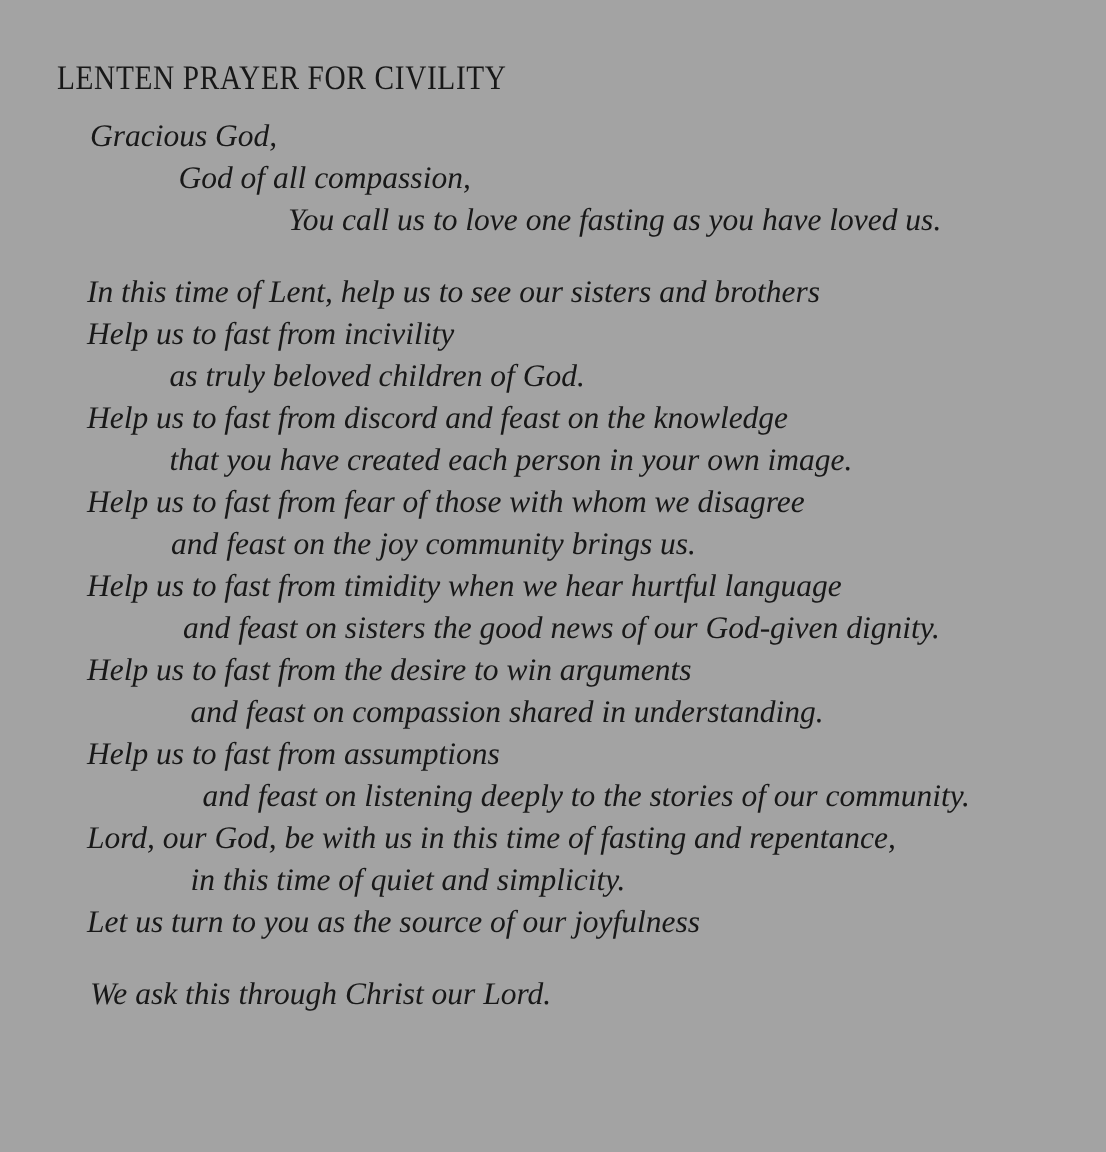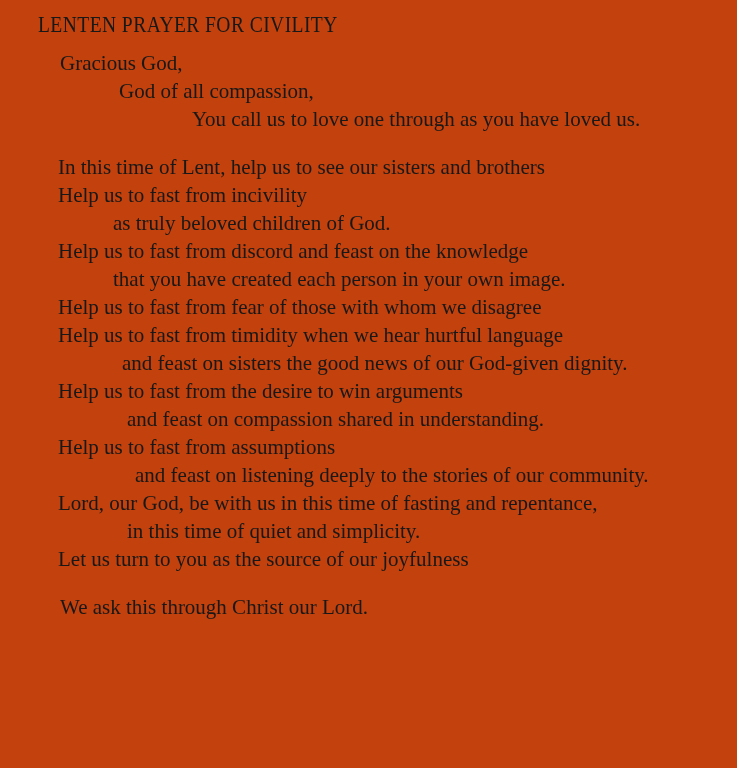--- a/index.html
+++ b/index.html
@@ -4,68 +4,69 @@
 <style>
   html, body {
     margin: 0;
     padding: 0;
     background: #ffffff;
   }
   .page {
     position: relative;
     width: 737px;
     height: 768px;
-    background: #c2410c;
+    background: #a3a3a3;
     color: #181818;
     font-family: "Liberation Serif", "DejaVu Serif", serif;
     overflow: hidden;
     box-sizing: border-box;
-    padding-top: 12px;
+    padding-top: 39px;
   }
   .doc-title {
     margin-left: 38px;
     font-size: 23px;
     line-height: 26px;
     letter-spacing: 0.5px;
     transform: scaleX(0.85);
     transform-origin: 0 50%;
     white-space: nowrap;
     font-weight: 400;
   }
   .prayer-body {
     margin-top: 11px;
     margin-left: 58px;
     font-size: 21px;
     line-height: 28px;
   }
   .stanza { margin: 0 0 20px 0; }
-  .line { white-space: nowrap; }
+  .line { white-space: nowrap; font-style: italic; }
 </style>
 </head>
 <body>
 
 <div class="page">
 
   <div class="doc-title">LENTEN PRAYER FOR CIVILITY</div>
 
   <div class="prayer-body">
 
     <div class="stanza">
       <div class="line" style="margin-left:2px">Gracious God,</div>
       <div class="line" style="margin-left:61px">God of all compassion,</div>
-      <div class="line" style="margin-left:134px">You call us to love one through as you have loved us.</div>
+      <div class="line" style="margin-left:134px">You call us to love one fasting as you have loved us.</div>
     </div>
 
     <div class="stanza">
       <div class="line" style="margin-left:0">In this time of Lent, help us to see our sisters and brothers</div>
       <div class="line" style="margin-left:0">Help us to fast from incivility</div>
       <div class="line" style="margin-left:55px">as truly beloved children of God.</div>
       <div class="line" style="margin-left:0">Help us to fast from discord and feast on the knowledge</div>
       <div class="line" style="margin-left:55px">that you have created each person in your own image.</div>
       <div class="line" style="margin-left:0">Help us to fast from fear of those with whom we disagree</div>
+      <div class="line" style="margin-left:56px">and feast on the joy community brings us.</div>
       <div class="line" style="margin-left:0">Help us to fast from timidity when we hear hurtful language</div>
       <div class="line" style="margin-left:64px">and feast on sisters the good news of our God-given dignity.</div>
       <div class="line" style="margin-left:0">Help us to fast from the desire to win arguments</div>
       <div class="line" style="margin-left:69px">and feast on compassion shared in understanding.</div>
       <div class="line" style="margin-left:0">Help us to fast from assumptions</div>
       <div class="line" style="margin-left:77px">and feast on listening deeply to the stories of our community.</div>
       <div class="line" style="margin-left:0">Lord, our God, be with us in this time of fasting and repentance,</div>
       <div class="line" style="margin-left:69px">in this time of quiet and simplicity.</div>
       <div class="line" style="margin-left:0">Let us turn to you as the source of our joyfulness</div>
     </div>

